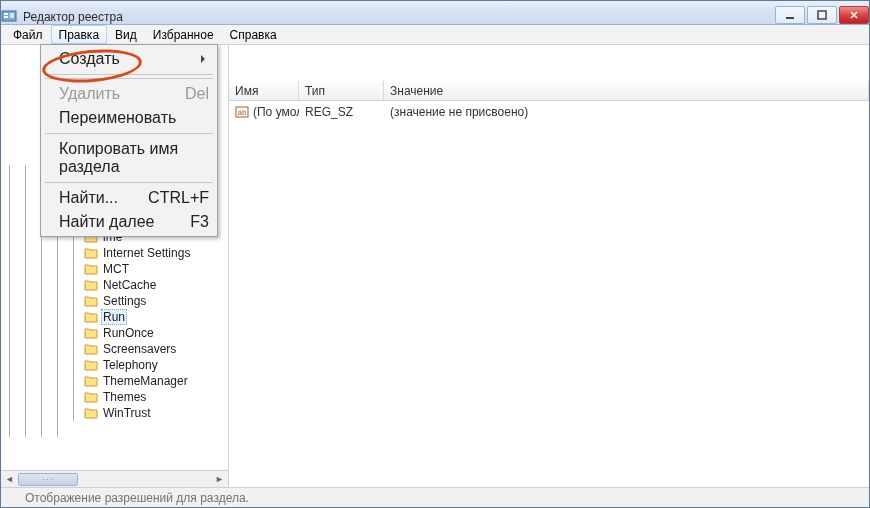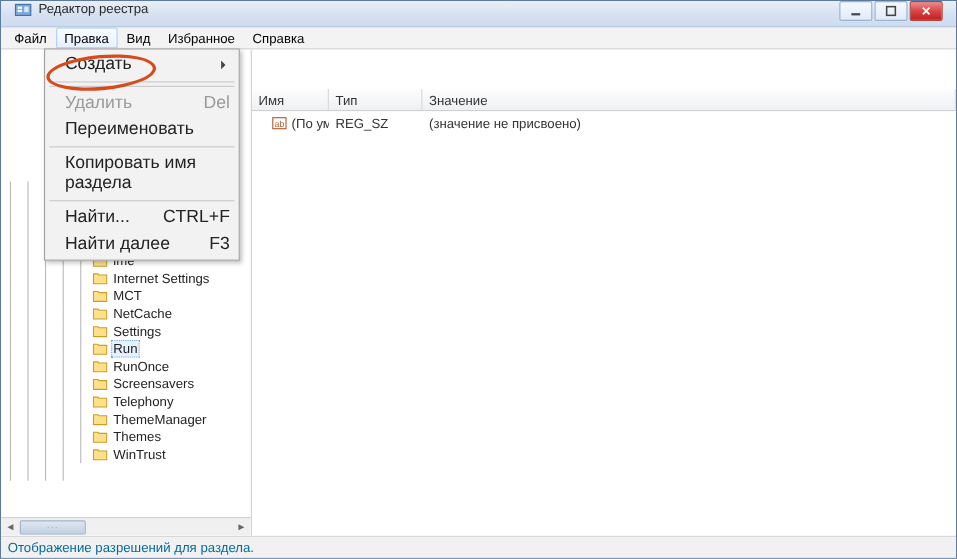--- a/index.html
+++ b/index.html
@@ -14,22 +14,22 @@
     border: 1px solid #5a7aa0;
     display: flex;
     flex-direction: column;
   }
   
   .titlebar {
     height: 24px;
     background: linear-gradient(to bottom, #e9eff7 0%, #d6e2f1 50%, #cddcef 100%);
     border-bottom: 1px solid #9bb4d0;
     display: flex;
-    align-items: flex-start;
-    padding: 0 12px;
+    align-items: flex-end;
+    padding: 0 0;
     color: #2a2a2a;
     font-size: 12px;
   }
   .titlebar .app-icon {
     width: 16px; height: 16px;
     margin-right: 6px;
     display: inline-flex; align-items: center; justify-content: center;
   }
   .titlebar .app-icon svg { width: 16px; height:16px; }
   .titlebar .spacer { flex: 1; }
@@ -124,21 +124,21 @@
   .list-row .cell {
     padding:2px 6px;
     white-space:nowrap;
     overflow:hidden;
     display:flex;
     align-items:center;
   }
   .val-icon {
     width:14px;height:14px;
     margin-right:4px;
-    display:inline-flex;align-items:flex-end;justify-content:center;margin-left:12px;
+    display:inline-flex;align-items:flex-end;justify-content:center;
   }
   .val-icon svg {width:14px;height:14px;}
   .col-name{width:120px;}
   .col-type{width:85px;}
   .col-val{flex:1;}
   
   .tree-node {
     display:flex;
     align-items:center;
     height:16px;
@@ -240,23 +240,23 @@
   }
   .hscroll {position:relative;}
   .hscroll .sbtn.left{left:0;}
   .hscroll .sbtn.right{right:0;}
   
   .statusbar {
     height:20px;
     border-top:1px solid #d0d0d0;
     background:#f1f1f1;
     font-size:12px;
-    color:#0369a1;
+    color:#737373;
     display:flex;align-items:center;
-    padding:0 6px;
+    padding:0 24px;
   }
 </style>
 </head>
 <body>
 
 <div class="titlebar">
   <span class="app-icon">
     <svg viewBox="0 0 16 16">
         <rect x="1" y="3" width="14" height="10" fill="#7fa8d6" stroke="#3b6ea5"></rect>
         <rect x="3" y="5" width="4" height="2" fill="#fff"></rect>

